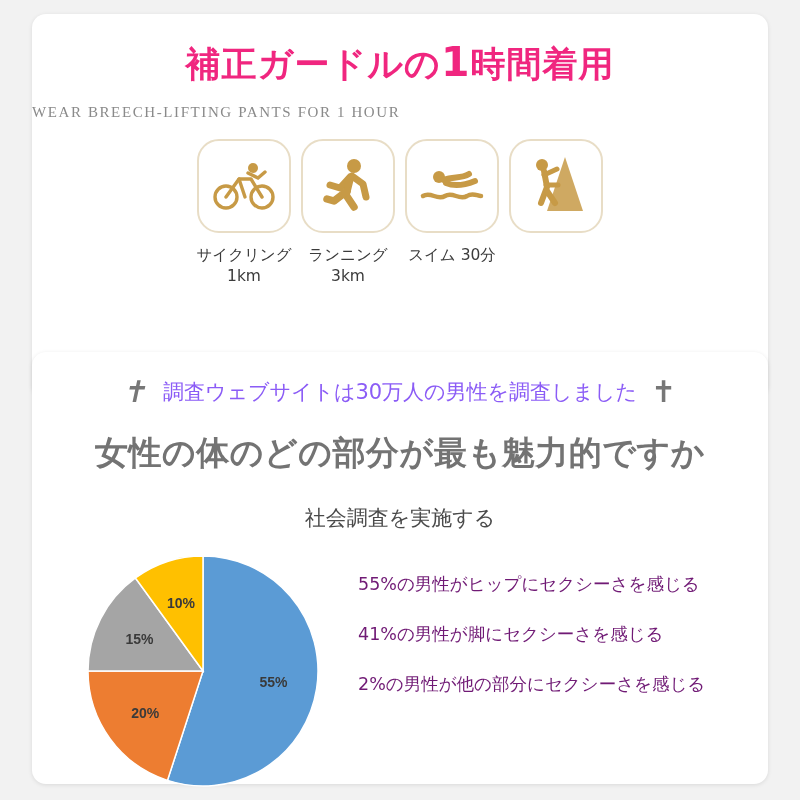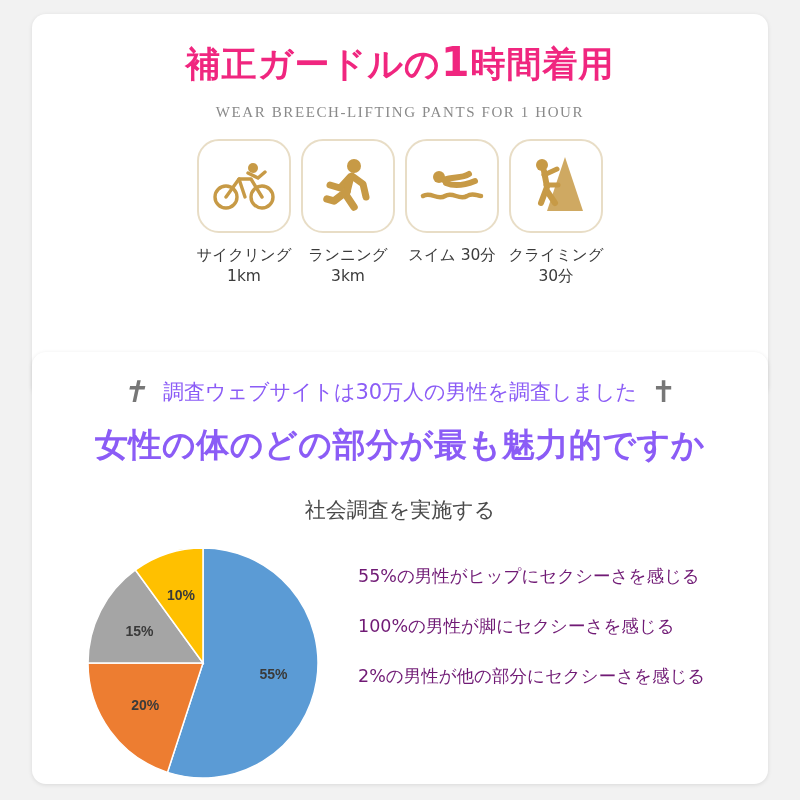--- a/index.html
+++ b/index.html
@@ -38,21 +38,21 @@
     font-family: "DejaVu Sans", sans-serif;
     font-weight: bold;
     font-size: 35px;
     letter-spacing: 1px;
     margin-top: 24px;
   }
   .title-main .big {
     font-size: 41px;
   }
   .title-sub {
-    text-align: center;
+    text-align: left;
     color: #8a8a8a;
     font-family: "Liberation Serif", serif;
     font-size: 15px;
     letter-spacing: 1.6px;
     margin-top: 16px;
   }
 
   .icon-row {
     display: flex;
     justify-content: center;
@@ -99,25 +99,25 @@
     font-family: "Liberation Serif", serif;
   }
   .slash.left { transform: skewX(-12deg); }
   .survey-text {
     font-family: "DejaVu Sans", sans-serif;
     font-size: 21px;
     color: #8b5cf6;
   }
   .headline {
     text-align: center;
-    color: #8b5cf6;
+    color: #737373;
     font-family: "DejaVu Sans", sans-serif;
     font-weight: bold;
     font-size: 33px;
-    margin-top: 14px;
+    margin-top: 22px;
     letter-spacing: 0.5px;
   }
   .subline {
     text-align: center;
     color: #4a4a4a;
     font-family: "DejaVu Sans", sans-serif;
     font-size: 21px;
     margin-top: 28px;
   }
 
@@ -213,22 +213,20 @@
         <div class="icon-box">
           <svg width="62" height="62" viewBox="0 0 62 62">
             <path d="M40 2 L58 56 L22 56 Z" fill="#c79a46" opacity="0.85"></path>
             <circle cx="17" cy="10" r="6" fill="#c79a46"></circle>
             <path d="M19 16 L22 32 L16 48" stroke="#c79a46" stroke-width="6" fill="none" stroke-linecap="round" stroke-linejoin="round"></path>
             <path d="M19 20 L32 14" stroke="#c79a46" stroke-width="5" fill="none" stroke-linecap="round"></path>
             <path d="M21 30 L33 30" stroke="#c79a46" stroke-width="5" fill="none" stroke-linecap="round"></path>
             <path d="M22 36 L30 48" stroke="#c79a46" stroke-width="6" fill="none" stroke-linecap="round"></path>
           </svg>
         </div>
-        <div class="icon-label">クライミング
-30分</div>
       </div>
 
     </div>
   </div>
 
   <div class="card" id="card-bottom">
 
     <div class="survey-line">
       <span class="slash left">✝</span>
       <span class="survey-text">調査ウェブサイトは30万人の男性を調査しました</span>
@@ -251,19 +249,19 @@
               <text x="195.4221786844333" y="141.15377735736848" text-anchor="middle" class="slice-label">55%</text>
               <text x="67.31708830106624" y="171.9090884884533" text-anchor="middle" class="slice-label">20%</text>
               <text x="61.47123482536937" y="97.63047736857033" text-anchor="middle" class="slice-label">15%</text>
               <text x="102.96708830106624" y="62.18967038815556" text-anchor="middle" class="slice-label">10%</text>
             </g>
         </svg>
       </div>
 
       <div class="legend-wrap">
         <div class="legend-item">55%の男性がヒップにセクシーさを感じる</div>
-        <div class="legend-item">100%の男性が脚にセクシーさを感じる</div>
+        <div class="legend-item">41%の男性が脚にセクシーさを感じる</div>
         <div class="legend-item">2%の男性が他の部分にセクシーさを感じる</div>
       </div>
     </div>
 
   </div>
 </div>
 
 </body></html>

